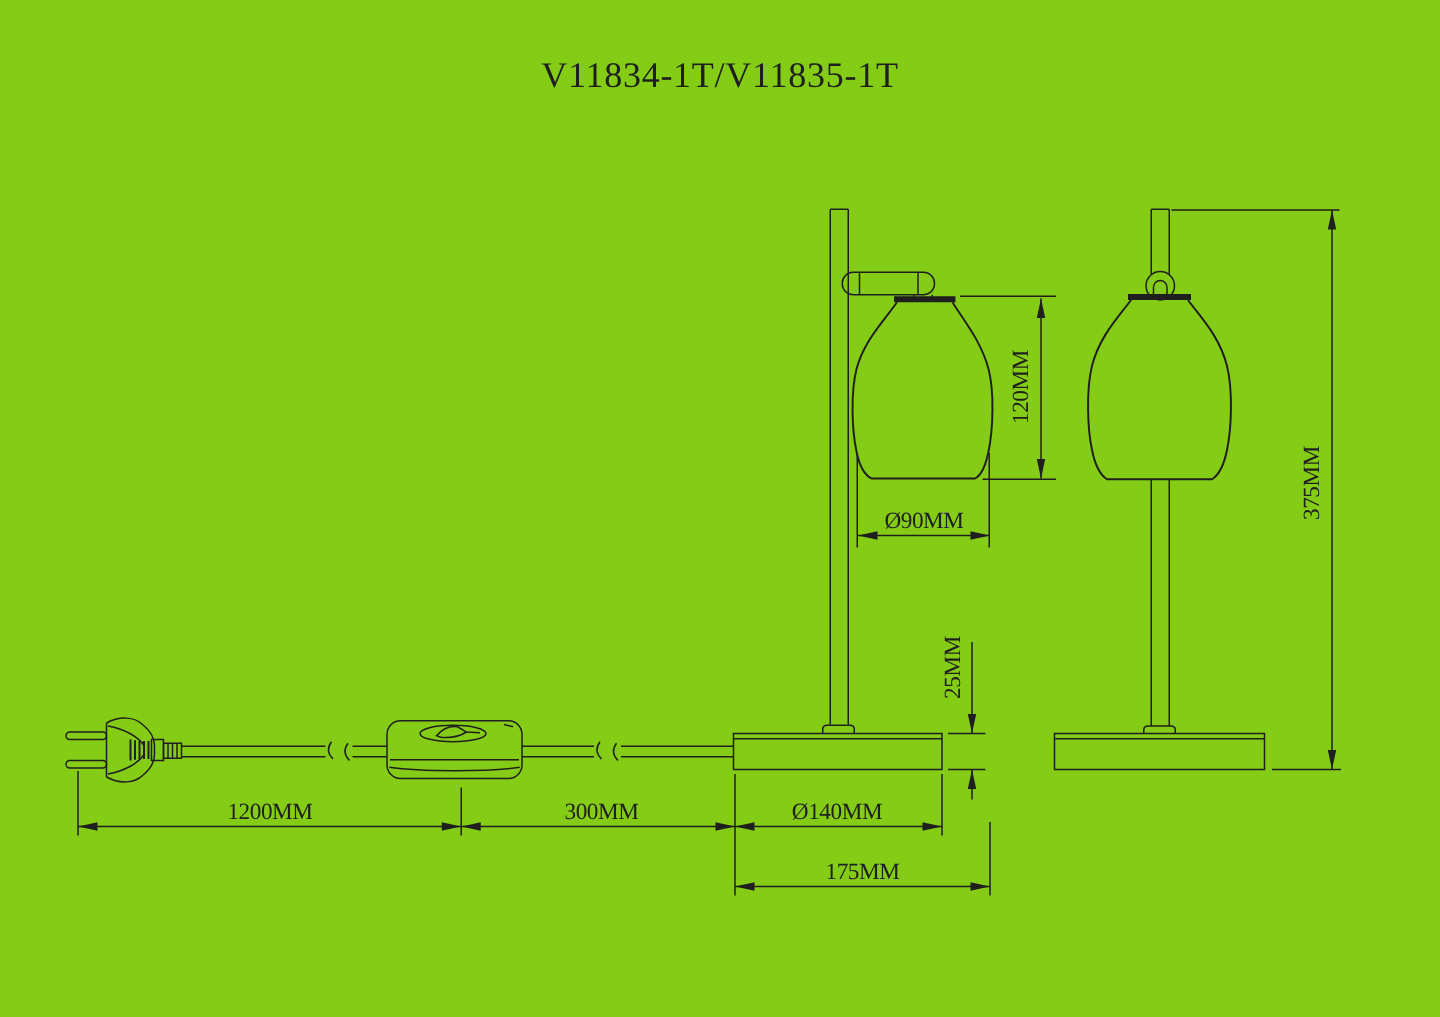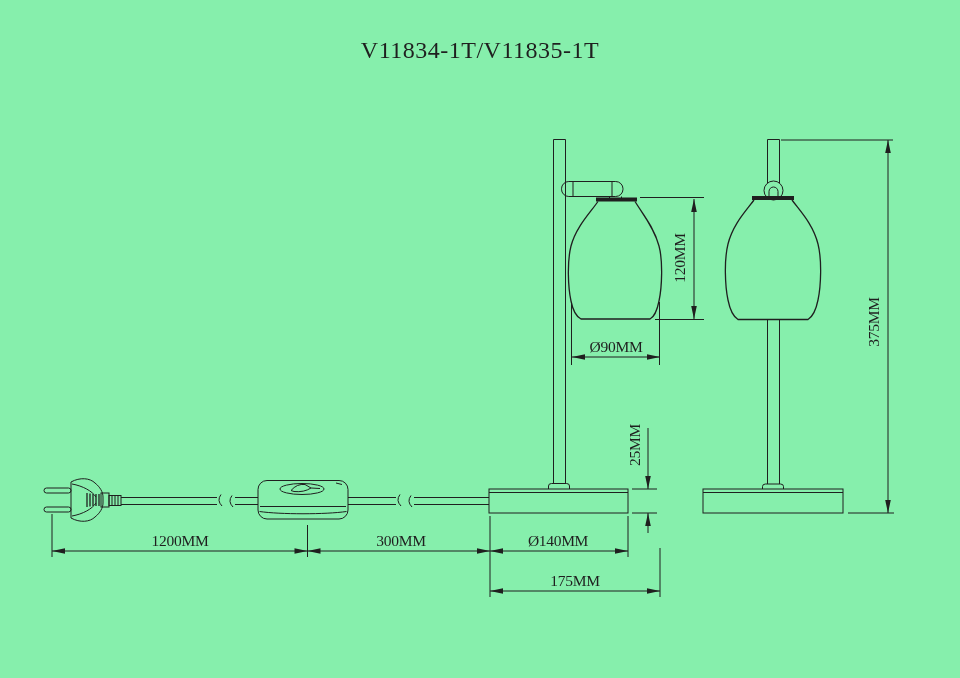--- a/index.html
+++ b/index.html
@@ -1,16 +1,16 @@
 <!DOCTYPE html>
 <html><head>
 <meta charset="utf-8">
 <style>
   html,body{margin:0;padding:0;background:#ffffff;}
-  .canvas{position:relative;width:960px;height:678px;background:#86efac;overflow:hidden;}
+  .canvas{position:relative;width:960px;height:678px;background:#84cc16;overflow:hidden;}
   svg{display:block;}
   .s{stroke:#1f1f1f;fill:none;stroke-width:1;}
   .s2{stroke:#1f1f1f;fill:none;stroke-width:1.3;}
   .f{fill:#1f1f1f;stroke:none;}
   text{fill:#1f1f1f;font-family:"Liberation Serif","DejaVu Serif",serif;}
   .dim-label{font-size:15.5px;letter-spacing:-0.3px;}
   .title-label{font-size:24px;letter-spacing:0.5px;}
 </style>
 </head>
 <body>

